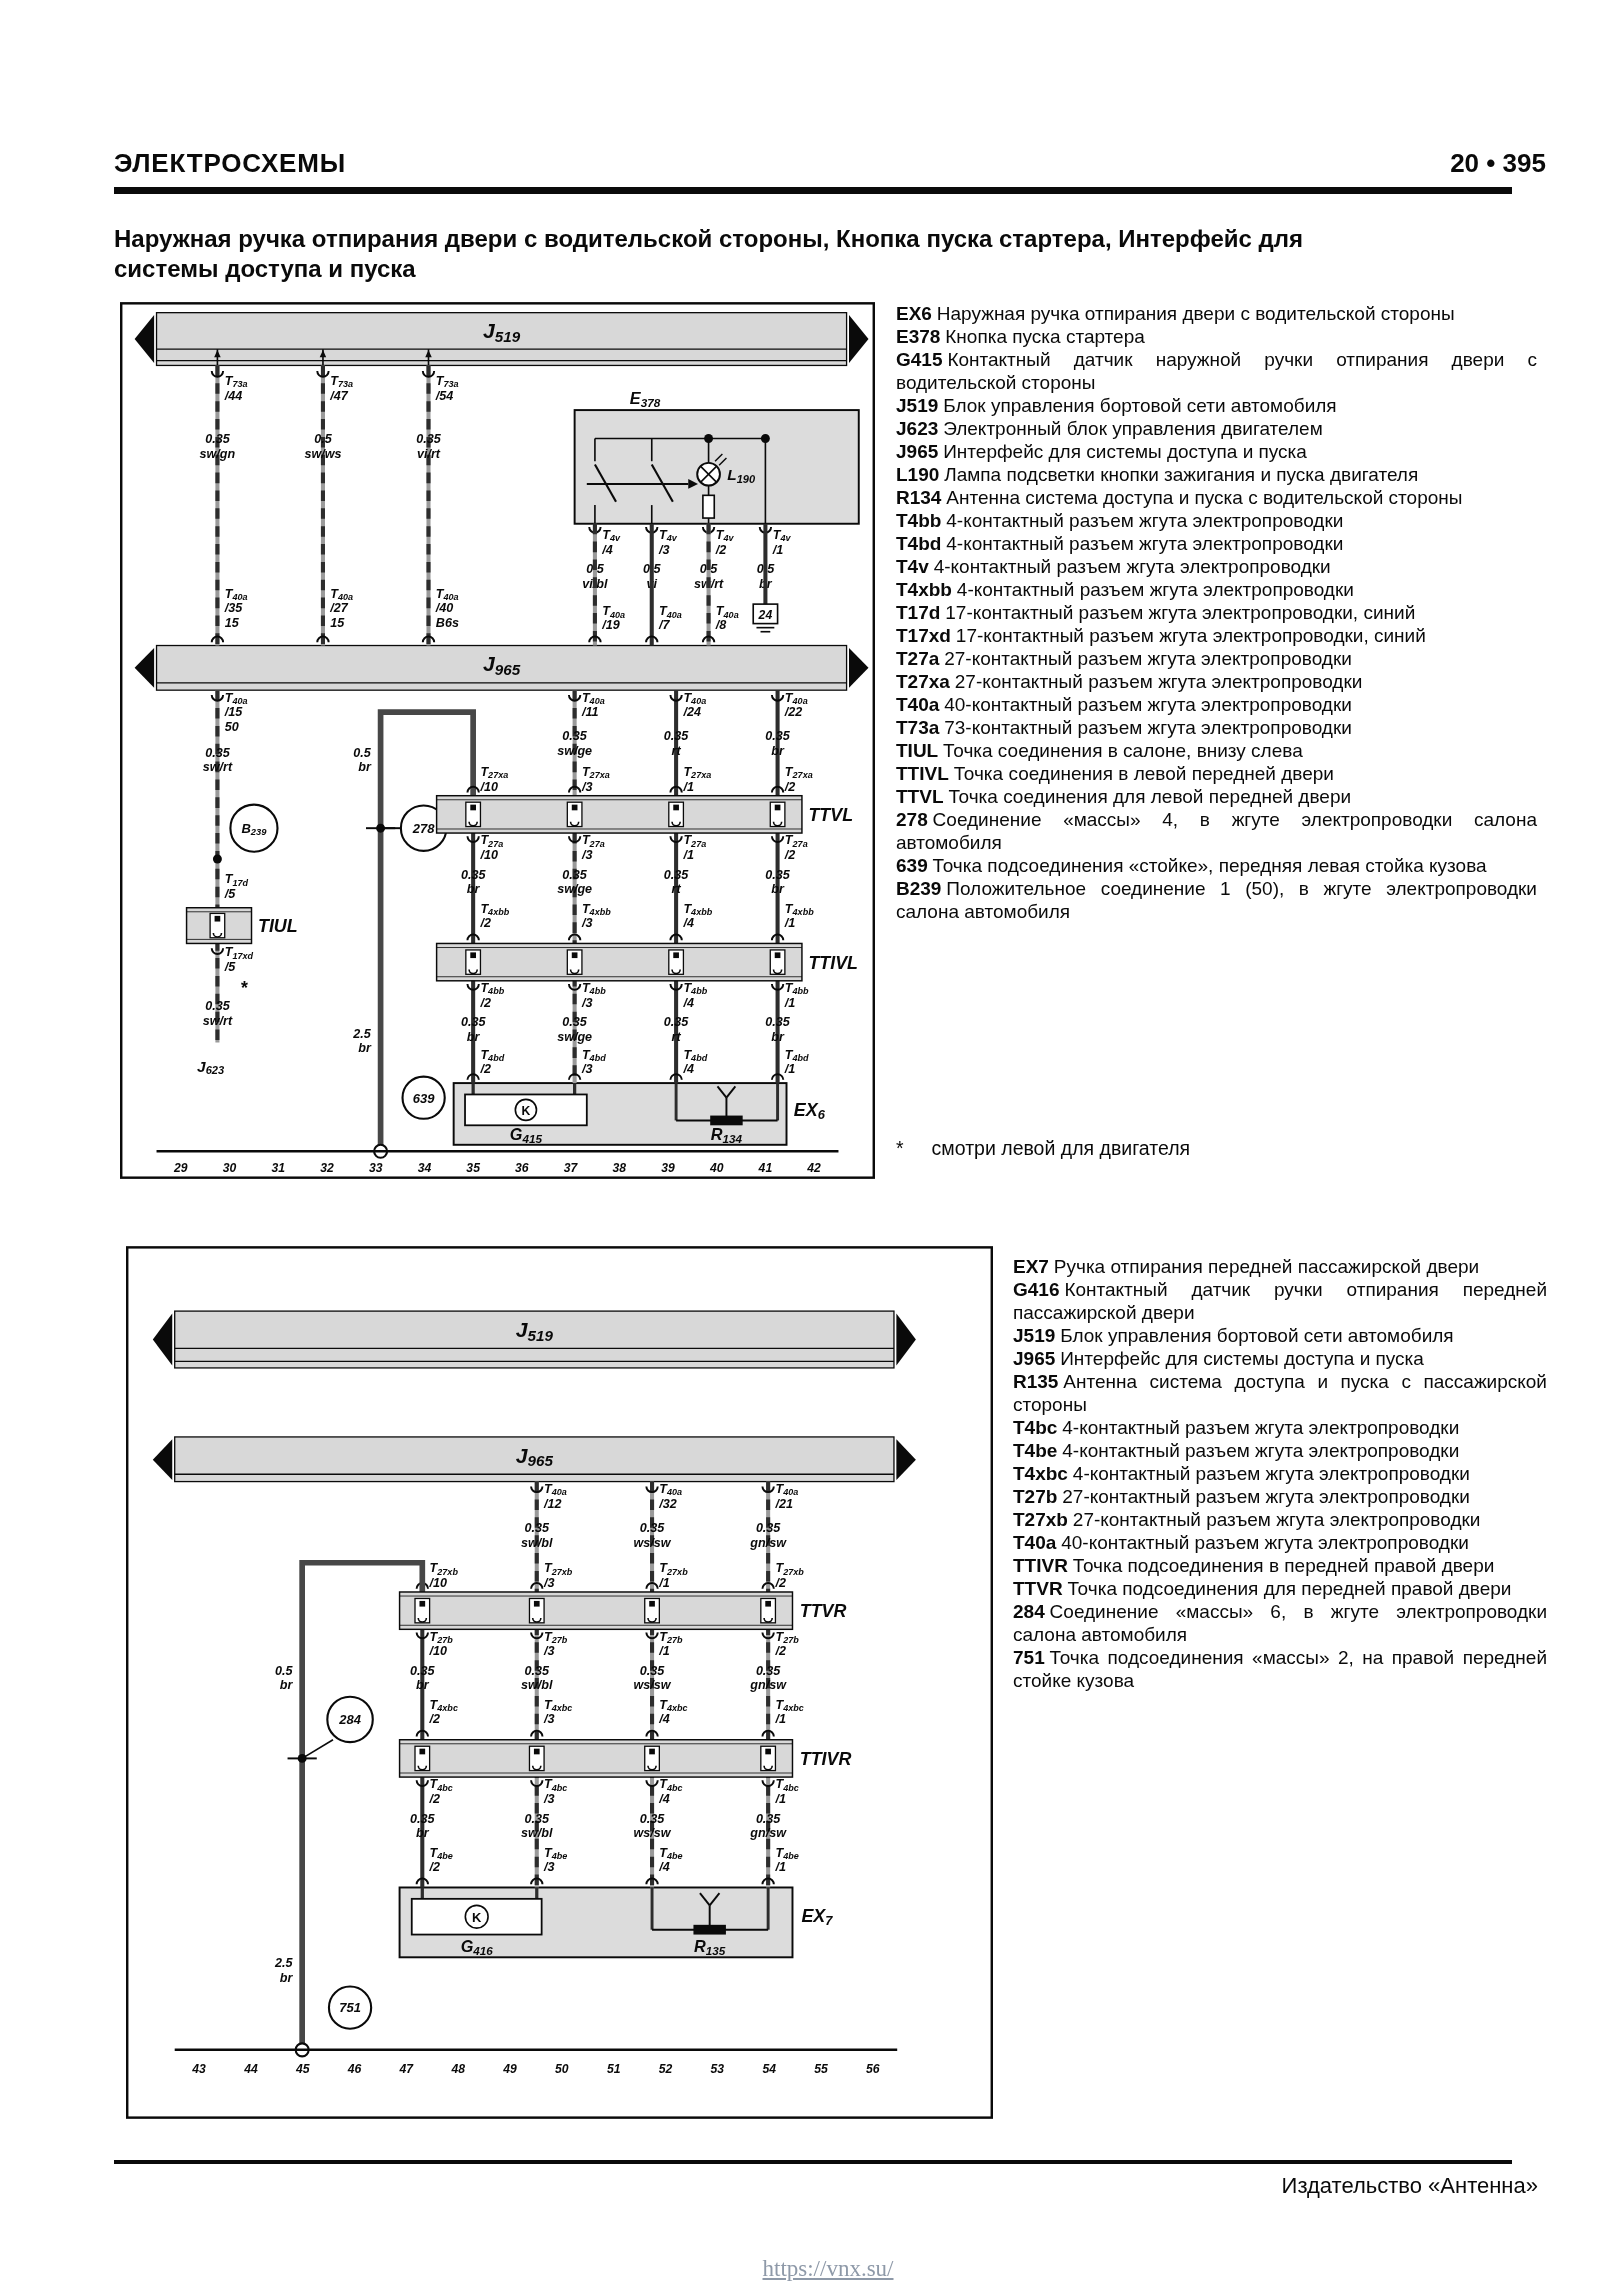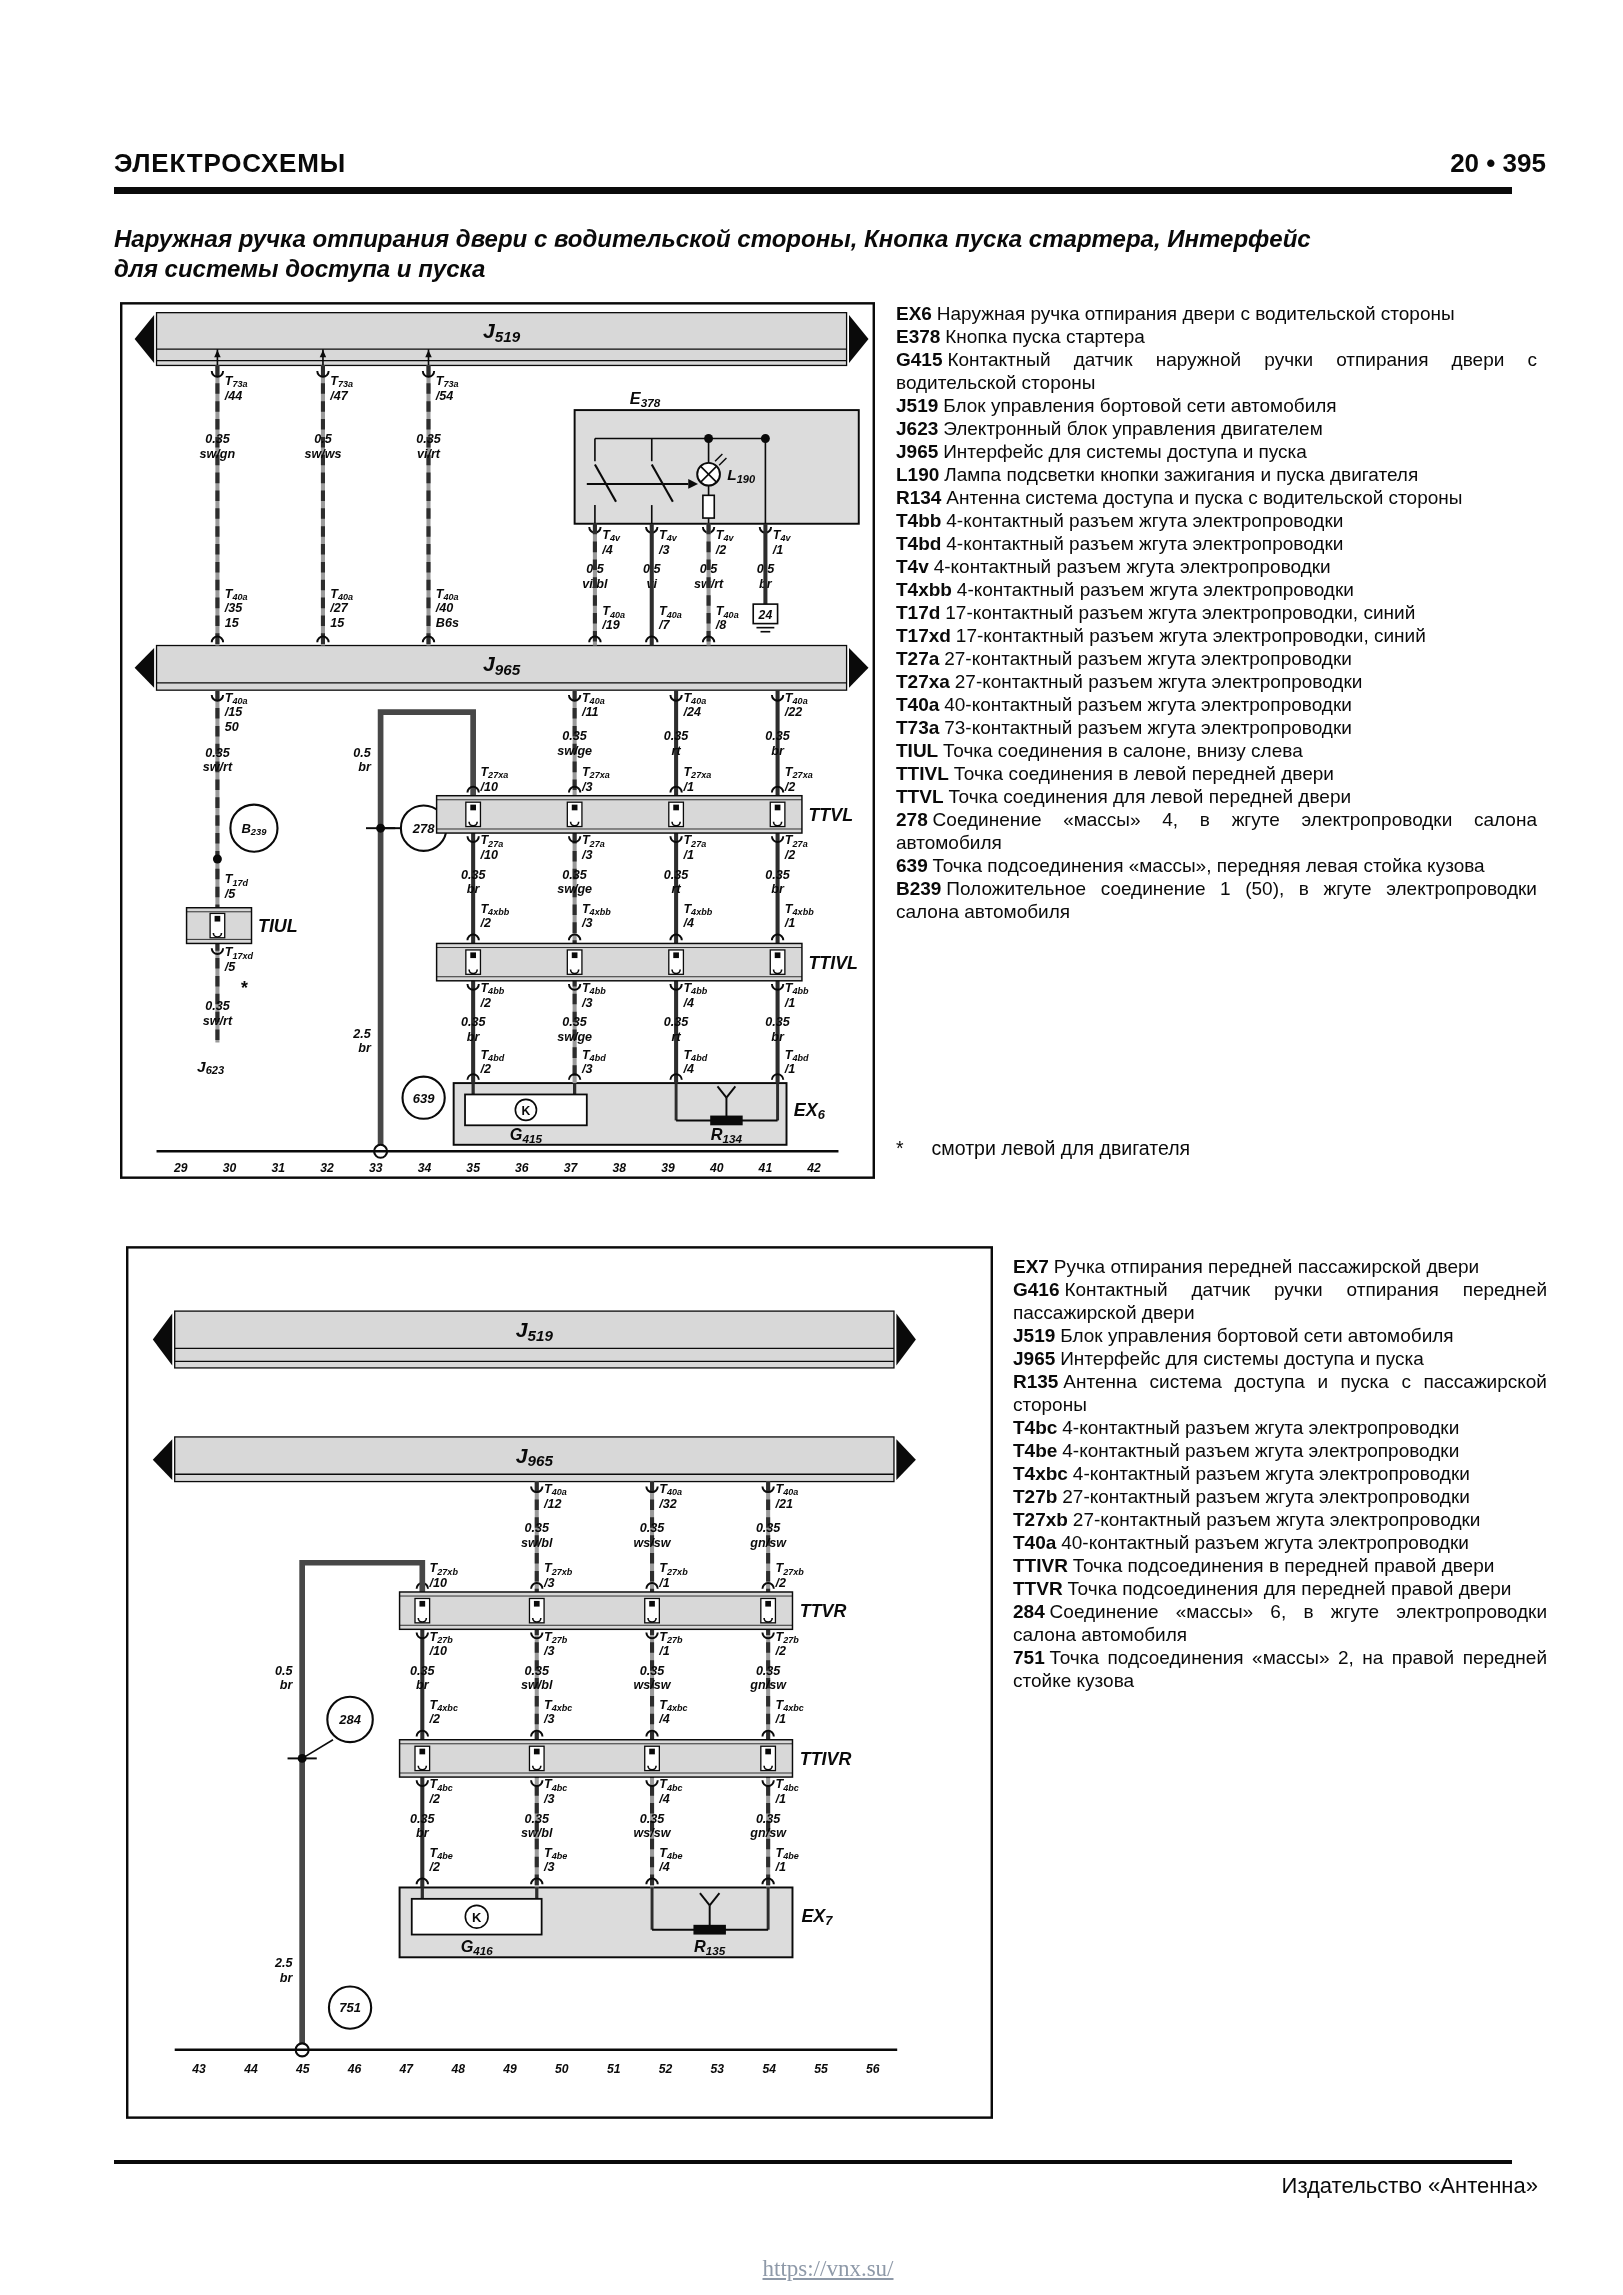--- a/index.html
+++ b/index.html
@@ -1,21 +1,21 @@
 <!DOCTYPE html>
 <html style="font-size:13px"><head>
 <meta charset="utf-8">
 <style>
   html,body{margin:0;padding:0;background:#e8e8e8;}
   .page{position:relative;width:1624px;height:2295px;background:#ffffff;
         font-family:"Liberation Sans",sans-serif;color:#0a0a0a;overflow:hidden;padding-left:36px;}
   .hdr-left{position:absolute;left:114px;top:148px;font-size:26px;font-weight:bold;letter-spacing:0.8px;}
   .hdr-right{position:absolute;right:114px;top:148px;font-size:26px;font-weight:bold;}
   .hdr-rule{position:absolute;left:114px;top:187px;width:1398px;height:7.3px;background:#0a0a0a;}
-  .dg-title{position:absolute;left:114px;font-size:24px;line-height:30px;font-weight:bold;font-style:italic;}
+  .dg-title{position:absolute;left:114px;font-size:24px;line-height:30px;font-weight:bold;}
   #title1{top:224px;width:1218px;}
   #title2{top:1200px;width:1429px;}
   .legend{position:absolute;font-size:19px;line-height:23px;}
   #legend1{left:896px;top:302px;width:641px;}
   #legend2{left:1013px;top:1255px;width:534px;}
   .lg-entry{text-align:justify;}
   .lg-id{font-weight:bold;padding-right:4.9px;}
   .footnote{position:absolute;left:896px;top:1137px;font-size:19.5px;display:flex;gap:28px;}
   .ftr-rule{position:absolute;left:114px;top:2160px;width:1398px;height:4px;background:#0a0a0a;}
   .ftr-text{position:absolute;right:122px;top:2173px;font-size:22px;}
@@ -369,21 +369,21 @@
       <div class="lg-entry"><b class="lg-id">T17d</b><span>17-контактный разъем жгута электропроводки, синий</span></div>
       <div class="lg-entry"><b class="lg-id">T17xd</b><span>17-контактный разъем жгута электропроводки, синий</span></div>
       <div class="lg-entry"><b class="lg-id">T27a</b><span>27-контактный разъем жгута электропроводки</span></div>
       <div class="lg-entry"><b class="lg-id">T27xa</b><span>27-контактный разъем жгута электропроводки</span></div>
       <div class="lg-entry"><b class="lg-id">T40a</b><span>40-контактный разъем жгута электропроводки</span></div>
       <div class="lg-entry"><b class="lg-id">T73a</b><span>73-контактный разъем жгута электропроводки</span></div>
       <div class="lg-entry"><b class="lg-id">TIUL</b><span>Точка соединения в салоне, внизу слева</span></div>
       <div class="lg-entry"><b class="lg-id">TTIVL</b><span>Точка соединения в левой передней двери</span></div>
       <div class="lg-entry"><b class="lg-id">TTVL</b><span>Точка соединения для левой передней двери</span></div>
       <div class="lg-entry"><b class="lg-id">278</b><span>Соединение «массы» 4, в жгуте электропроводки салона автомобиля</span></div>
-      <div class="lg-entry"><b class="lg-id">639</b><span>Точка подсоединения «массы», передняя левая стойка кузова</span></div>
+      <div class="lg-entry"><b class="lg-id">639</b><span>Точка подсоединения «стойке», передняя левая стойка кузова</span></div>
       <div class="lg-entry"><b class="lg-id">B239</b><span>Положительное соединение 1 (50), в жгуте электропроводки салона автомобиля</span></div>
     </div>
 
   <div class="footnote">
     <span>*</span>
     <span>смотри левой для двигателя</span>
   </div>
 
 
   <svg id="dg2" width="867" height="873" viewBox="0 0 1068 1075">

